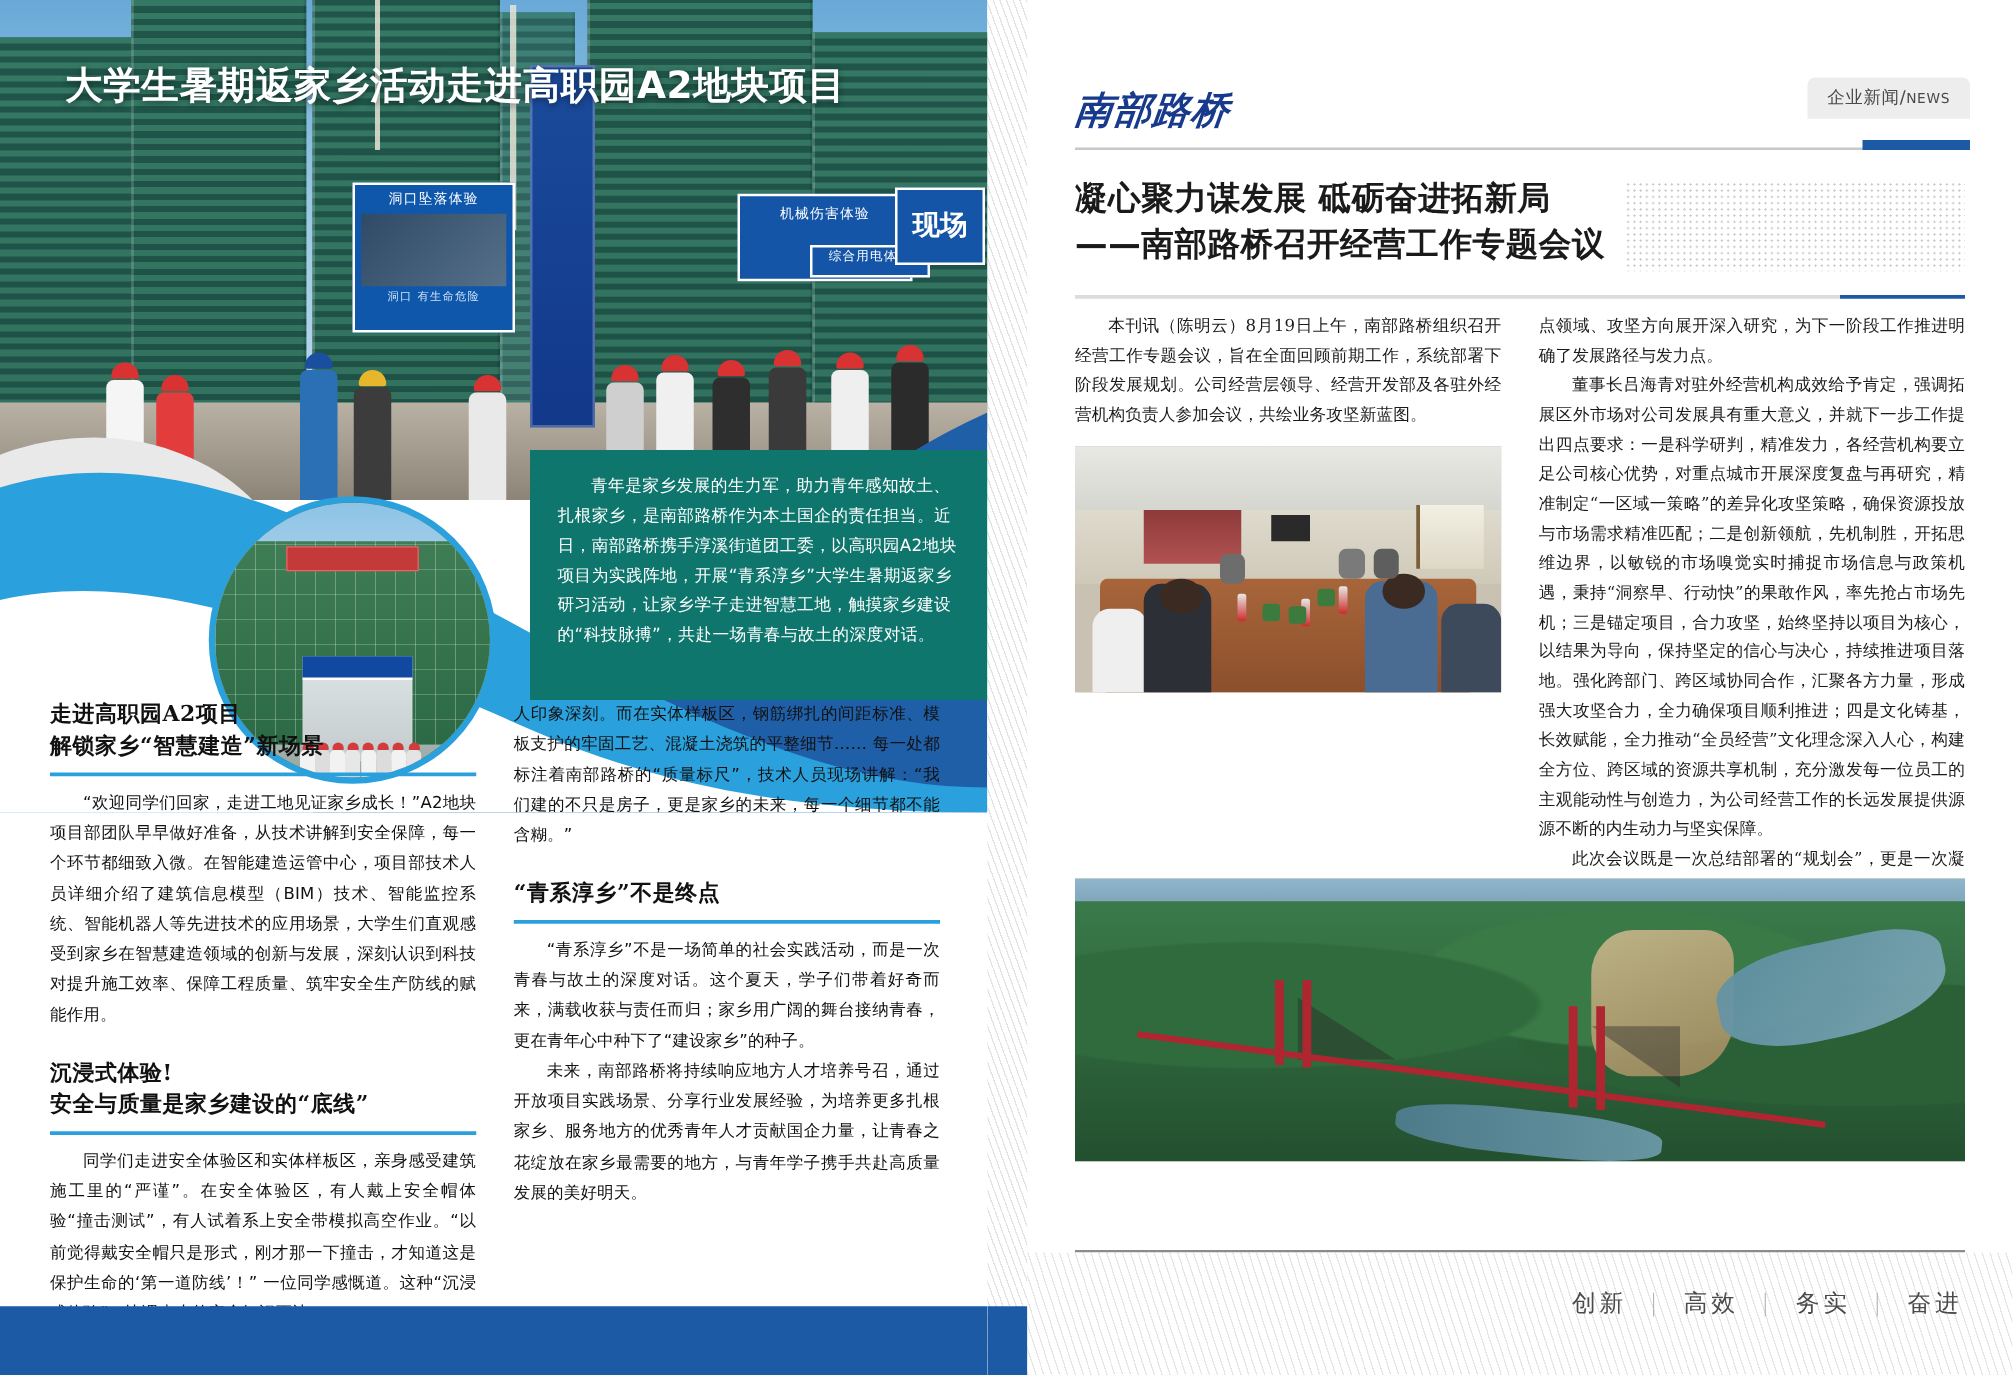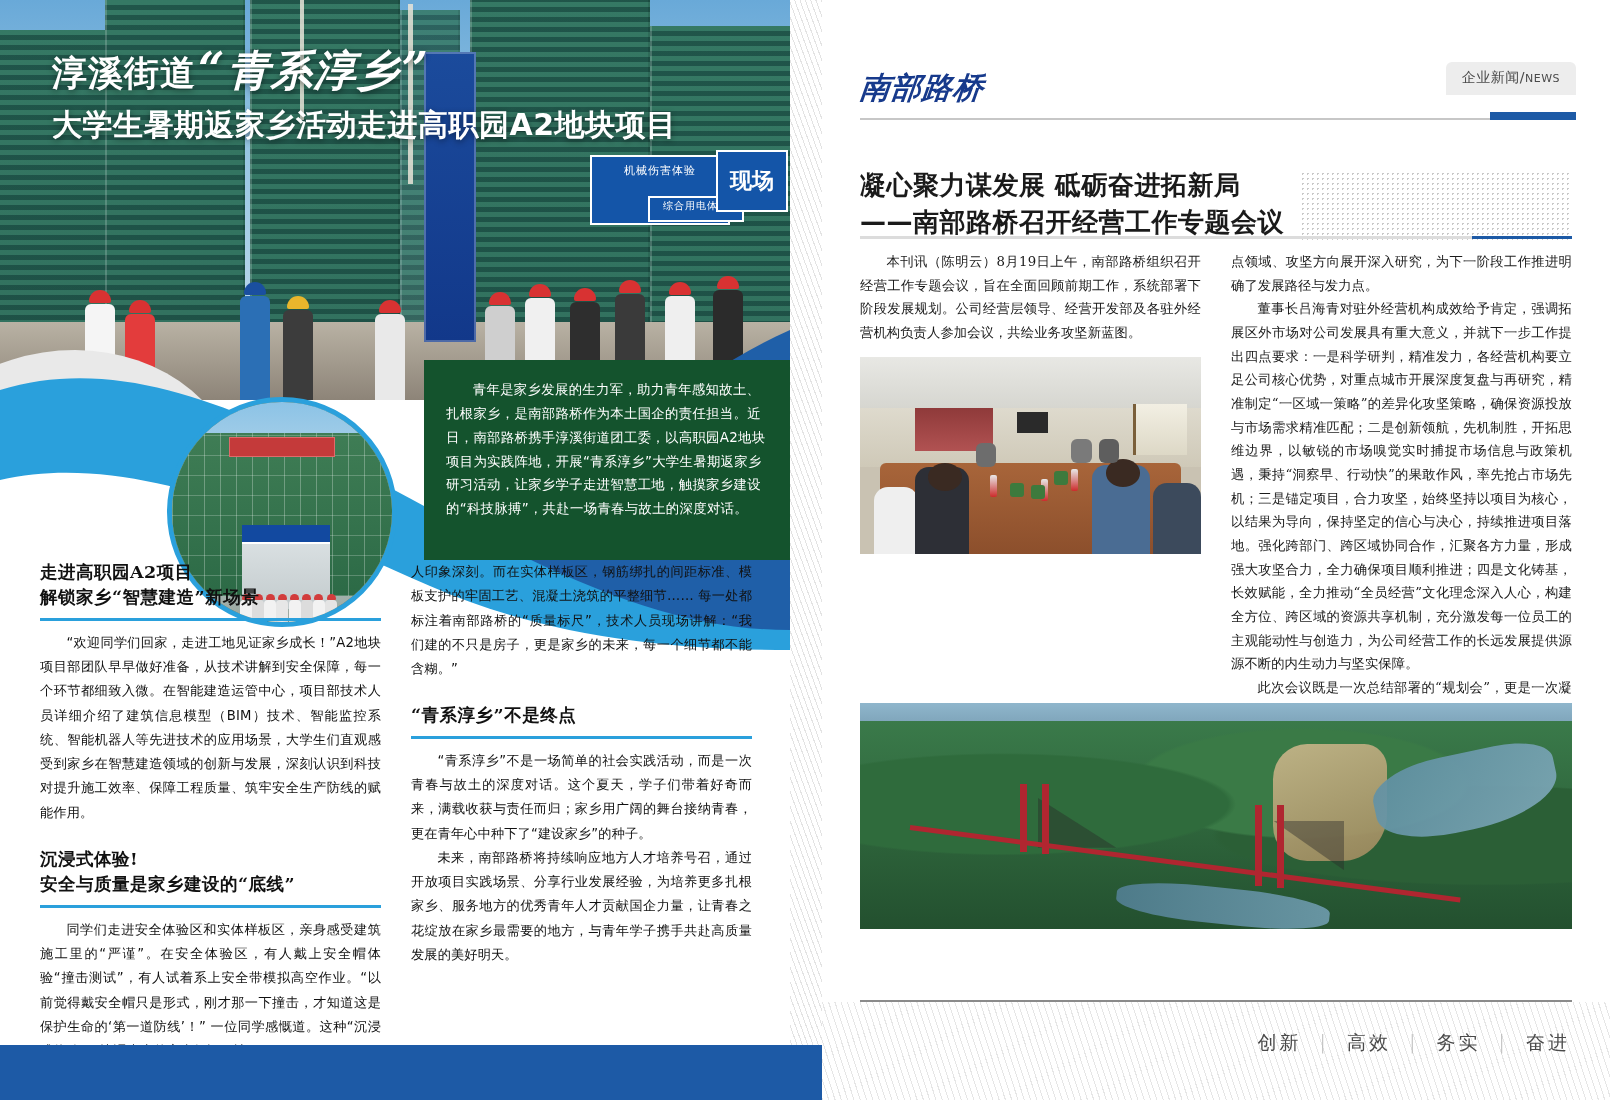--- a/index.html
+++ b/index.html
@@ -139,21 +139,21 @@
   .pc-p i { display:block; width:9px; height:6px; margin:0 auto; border-radius:5px 5px 1px 1px; background:#d23c3c; }
   .pc-p b { display:block; width:12px; height:22px; background:#f2f2f2; border-radius:4px 4px 0 0;}
 
   .wave-blue-dark {
     position:absolute; left:0; top:0; width:790px; height:320px;
   }
 
   
   .lead-box {
     position:absolute; left:424px; top:360px; width:366px; height:200px;
-    background:#14532d;
+    background:#0f766e;
     color:#ffffff;
     padding:18px 22px 10px 22px;
   }
   .lead-box p {
     font-family:"DejaVu Sans","Liberation Sans",sans-serif;
     font-size:13.4px; line-height:1.78; text-indent:2em;
     letter-spacing:.3px;
   }
 
   
@@ -220,21 +220,21 @@
     font-family:"DejaVu Sans","Liberation Sans",sans-serif;
     font-size:14px; letter-spacing:.5px;
   }
   .news-tab .en { font-size:11px; }
   .tab-accent {
     position:absolute; right:-4px; top:40px; width:86px; height:8px;
     background:#1d5aa6;
   }
 
   .rp-headline {
-    position:absolute; left:38px; top:167px; width:712px;
+    position:absolute; left:38px; top:141px; width:712px;
   }
   .rp-headline .dots {
     position:absolute; right:0; top:4px; width:272px; height:72px;
     background-image: radial-gradient(#c9c9c9 1px, transparent 1px);
     background-size: 5px 5px;
   }
   .rp-headline h1 {
     position:relative; z-index:2;
     font-family:"DejaVu Sans","Liberation Sans",sans-serif;
     font-weight:bold; font-size:26px; line-height:1.42; color:#1a1a1a;
@@ -366,20 +366,25 @@
       <div class="bldg b2"></div>
       <div class="bldg b3"></div>
       <div class="bldg b4"></div>
       <div class="bldg b5"></div>
       <div class="bldg b6"></div>
       <div class="crane c1"></div>
       <div class="crane c2"></div>
       <div class="ground"></div>
       <div class="blue-pillar"></div>
 
+      <div class="sign-board">
+        <div class="sb-title">洞口坠落体验</div>
+        <div class="sb-img"></div>
+        <div class="sb-foot">洞口 有生命危险</div>
+      </div>
 
       <div class="sign-right">机械伤害体验</div>
 
       <div class="sign" style="left:648px;top:196px;width:96px;height:26px;font-size:10px;">综合用电体验</div>
 
       <div class="sign-xc">现场</div>
 
       <div class="people">
         <div class="person" style="left:100px;height:110px;">
           <div class="helmet" style="background:#d83232;"></div>
@@ -421,26 +426,20 @@
           <div class="helmet" style="background:#d83232;"></div>
           <div class="body" style="height:104px;background:#efefef;"></div>
         </div>
         <div class="person" style="left:728px;height:124px;">
           <div class="helmet" style="background:#d83232;"></div>
           <div class="body" style="height:110px;background:#2b2b2b;"></div>
         </div>
       </div>
 
       <div class="hero-title">
-        <div class="ht-l1">
-          <span>淳溪街道</span>
-          <span class="quote">“</span>
-          <span style="font-family:'DejaVu Serif','Liberation Serif',serif;font-style:italic;font-size:42px;">青系淳乡</span>
-          <span class="quote">”</span>
-        </div>
         <div class="ht-l2">大学生暑期返家乡活动走进高职园A2地块项目</div>
       </div>
     </div>
 
     <div class="wave-wrap">
       <div class="grey-blob"></div>
       <svg class="wave-blue-dark" viewBox="0 0 790 320" preserveAspectRatio="none">
         <path d="M790,0 L790,320 L250,320 C250,320 420,250 520,180 C620,110 700,40 790,0 Z" fill="#1f5fa8"></path>
         <path d="M0,60 C160,10 330,130 470,200 C600,266 690,300 790,300 L790,320 L0,320 Z" fill="#2aa0dc"></path>
         <path d="M0,150 C140,118 300,200 430,256 C540,304 660,320 790,320 L0,320 Z" fill="#ffffff"></path>

